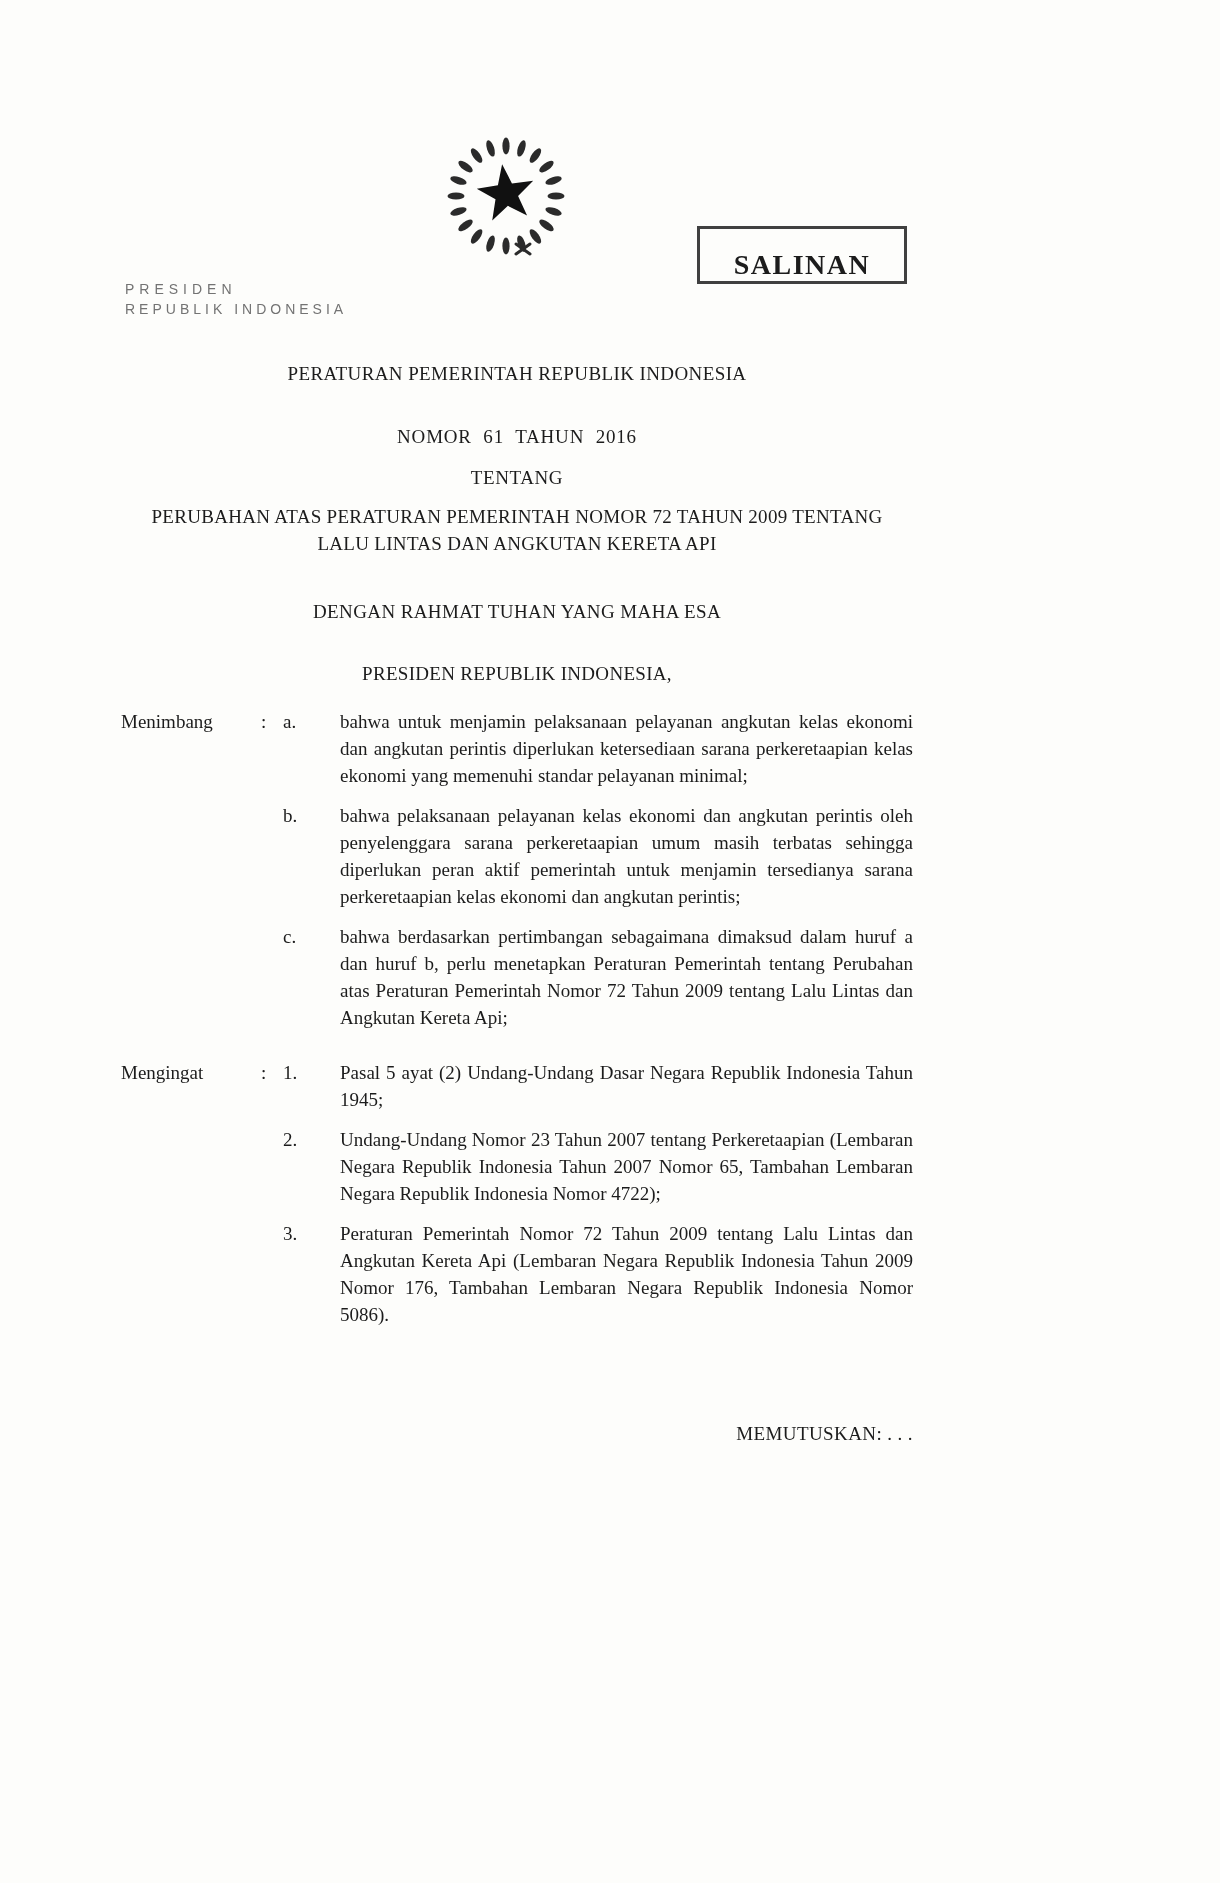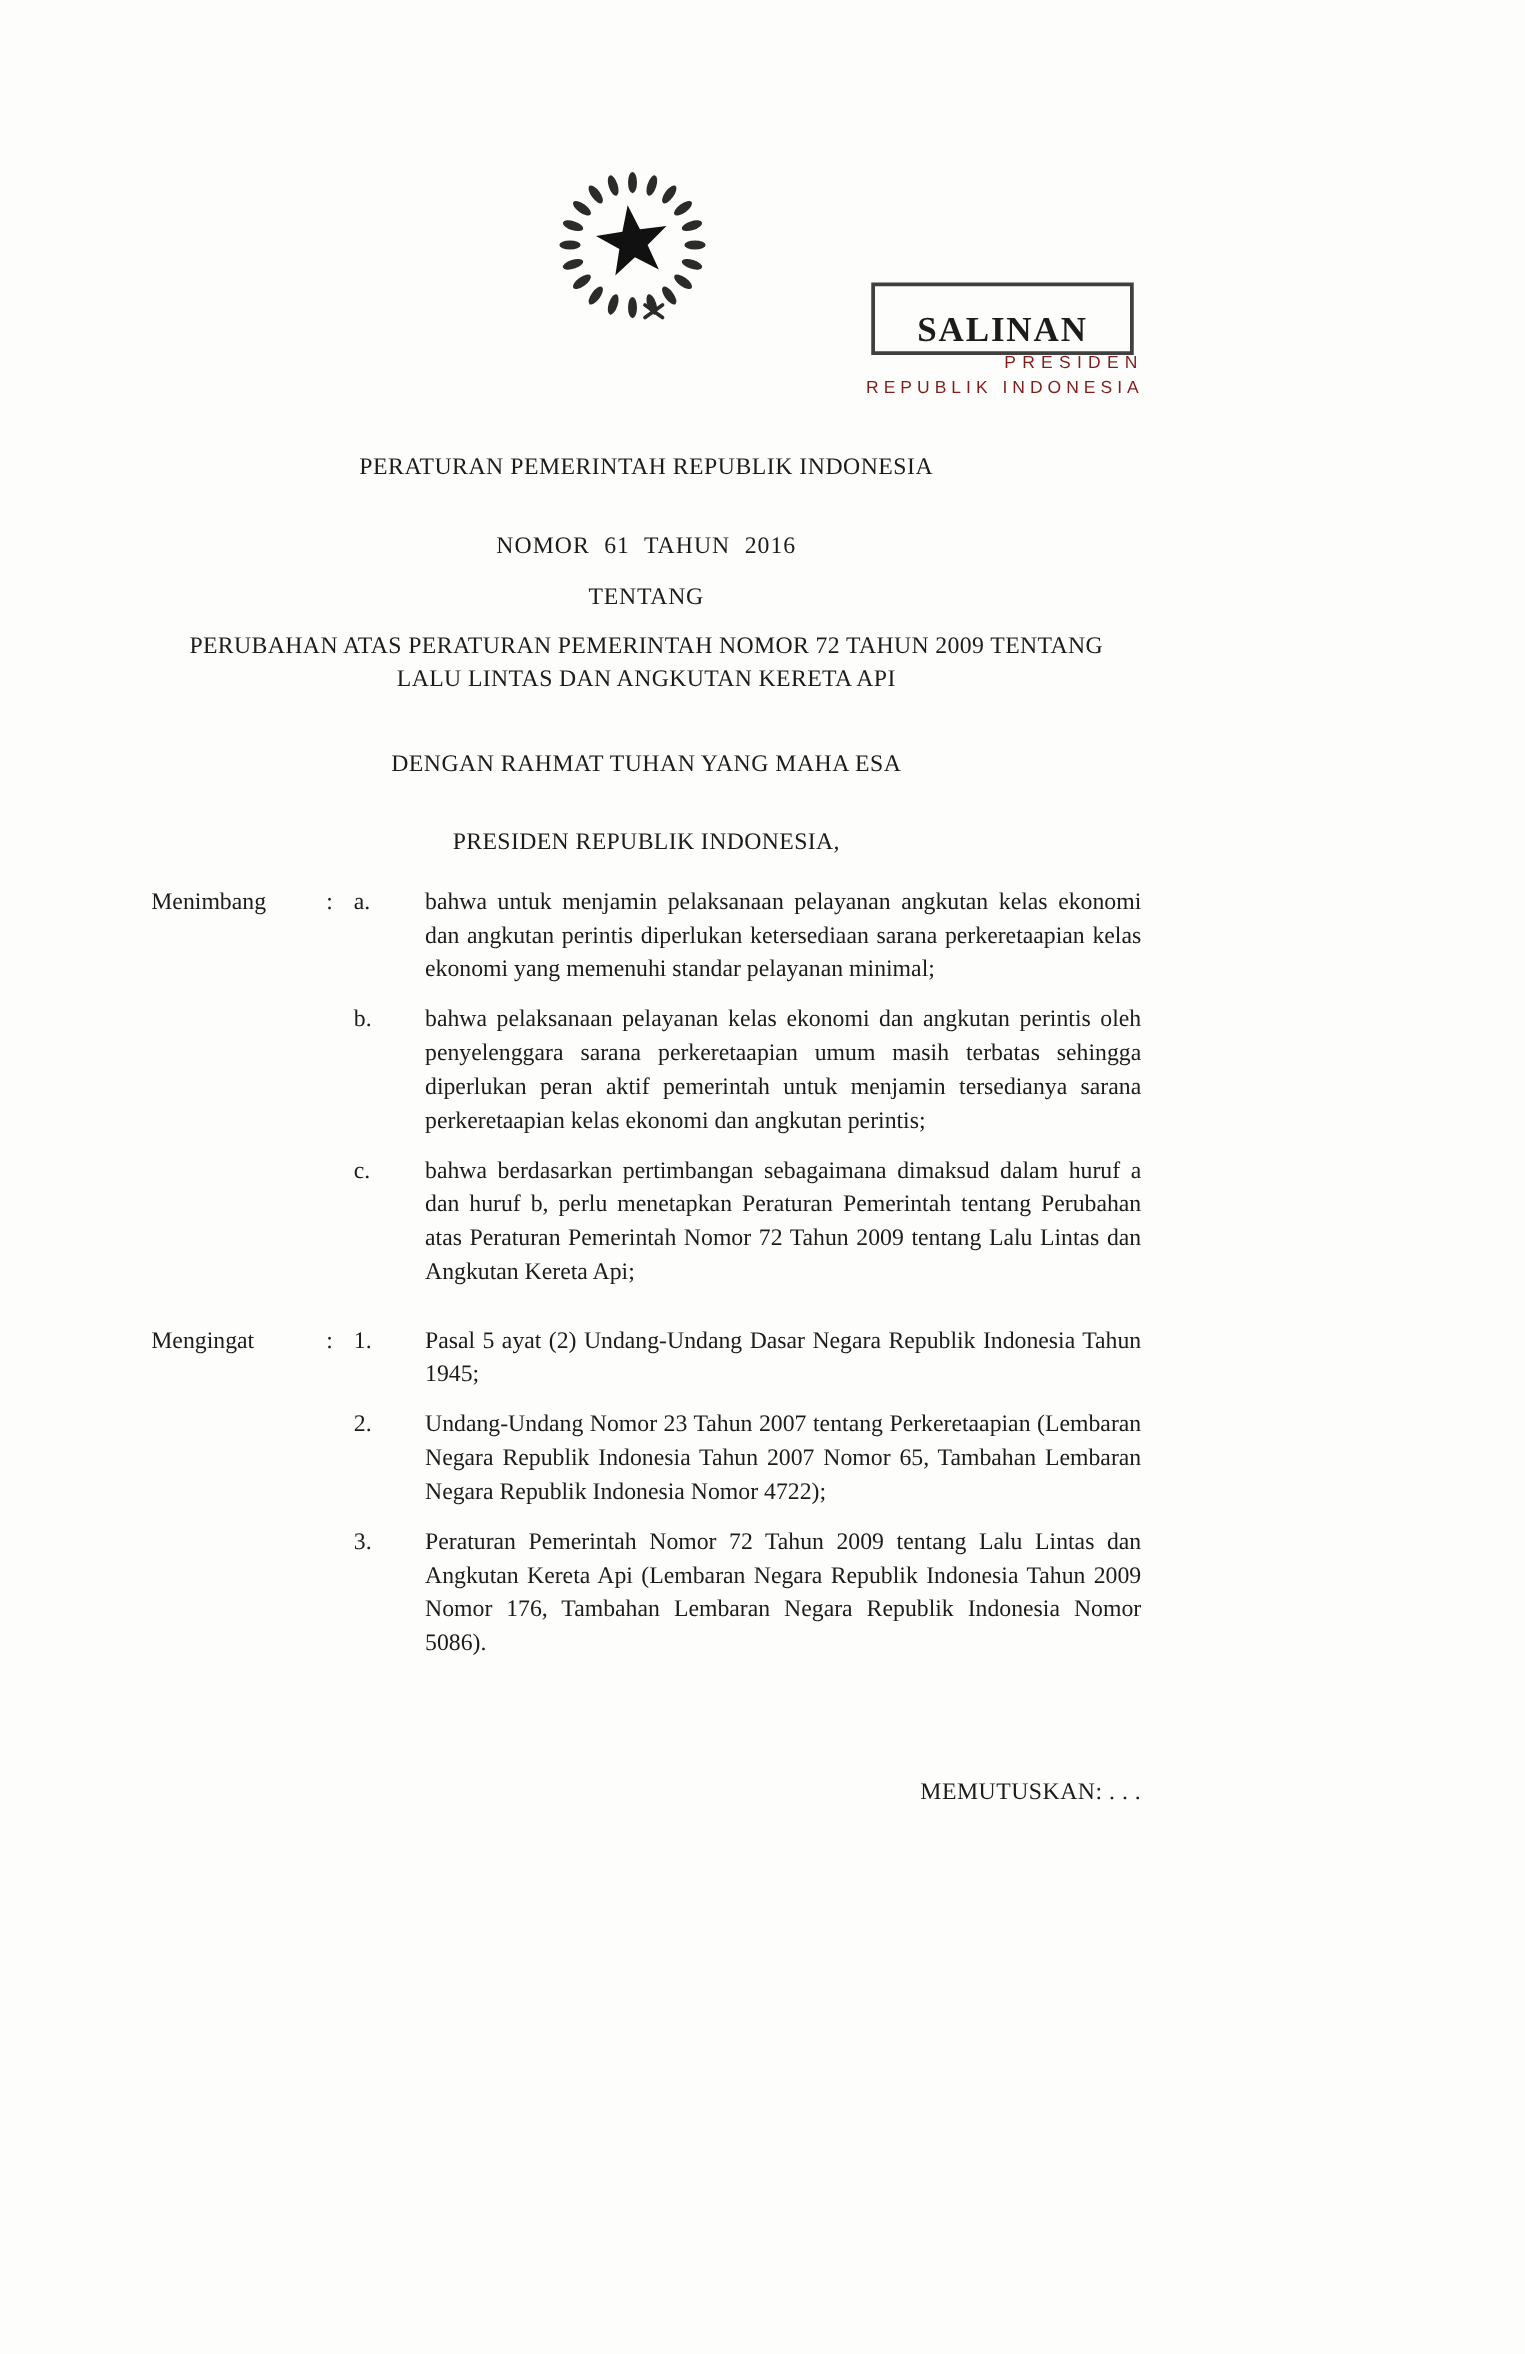--- a/index.html
+++ b/index.html
@@ -42,23 +42,23 @@
     width: 132px;
     height: 132px;
   }
 
   
   .letterhead {
     position: absolute;
     left: 125px;
     top: 281px;
     width: 790px;
-    text-align: right;
+    text-align: left;
     font-family: "Liberation Sans", sans-serif;
-    color: #7f1d1d;
+    color: #737373;
   }
   .letterhead .lh1 {
     font-size: 14px;
     letter-spacing: 5px;
     margin-bottom: 4px;
   }
   .letterhead .lh2 {
     font-size: 14px;
     letter-spacing: 4px;
   }

